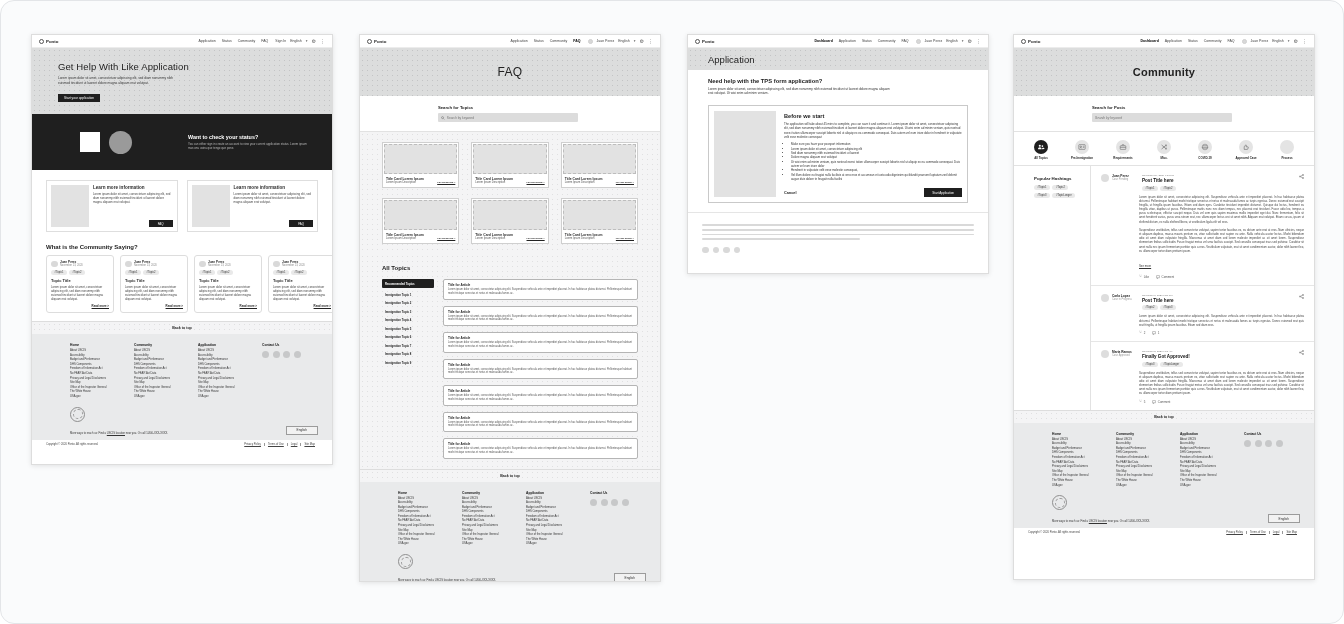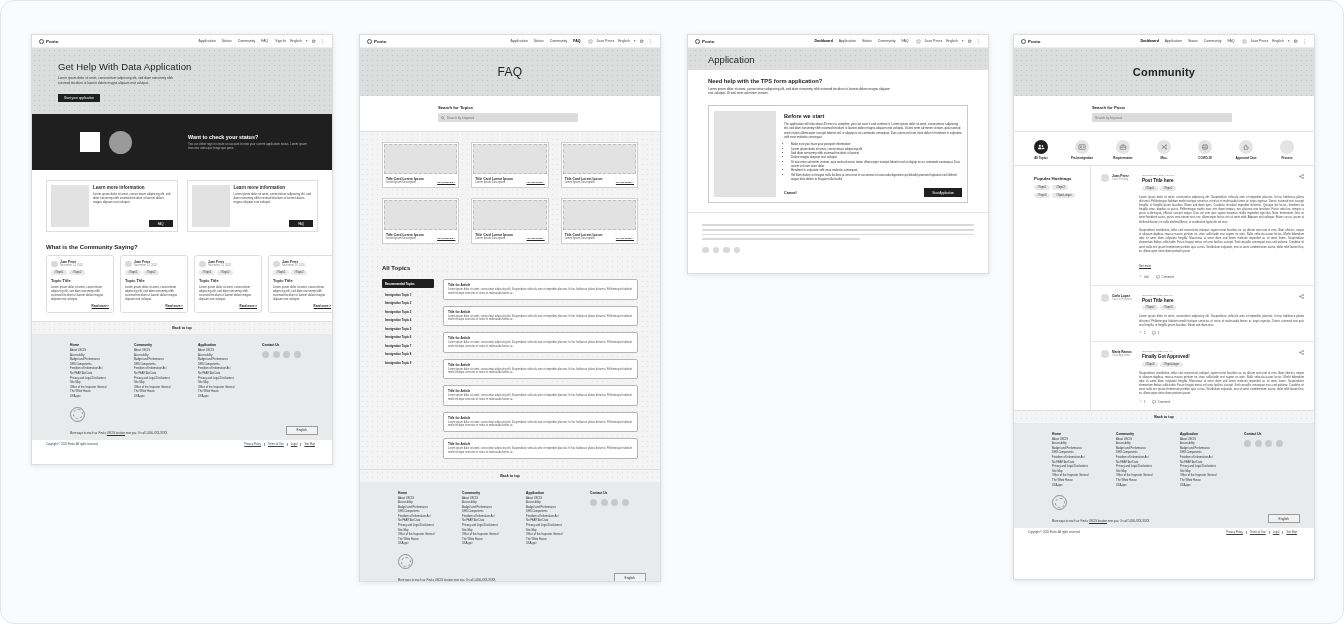--- a/index.html
+++ b/index.html
@@ -172,21 +172,21 @@
         </div>
       <div class="navright">
         <span>Sign In</span>
         <span>English</span>
         <span class="caret">▾</span>
         <span class="ticon">⚙</span>
         <span class="ticon">⋮</span>
       </div>
     </div>
     <div class="hero1 dotted">
-      <h1>Get Help With Data Application</h1>
+      <h1>Get Help With Like Application</h1>
       <p>Lorem ipsum dolor sit amet, consectetuer adipiscing elit, sed diam nonummy nibh euismod tincidunt ut laoreet dolore magna aliquam erat volutpat.</p>
       <button class="btn-dark">Start your application</button>
     </div>
     <div class="band">
       <div class="shapes">
         <span class="sq"></span>
         <span class="ci"></span>
       </div>
       <div class="band-txt">
         <h3>Want to check your status?</h3>

